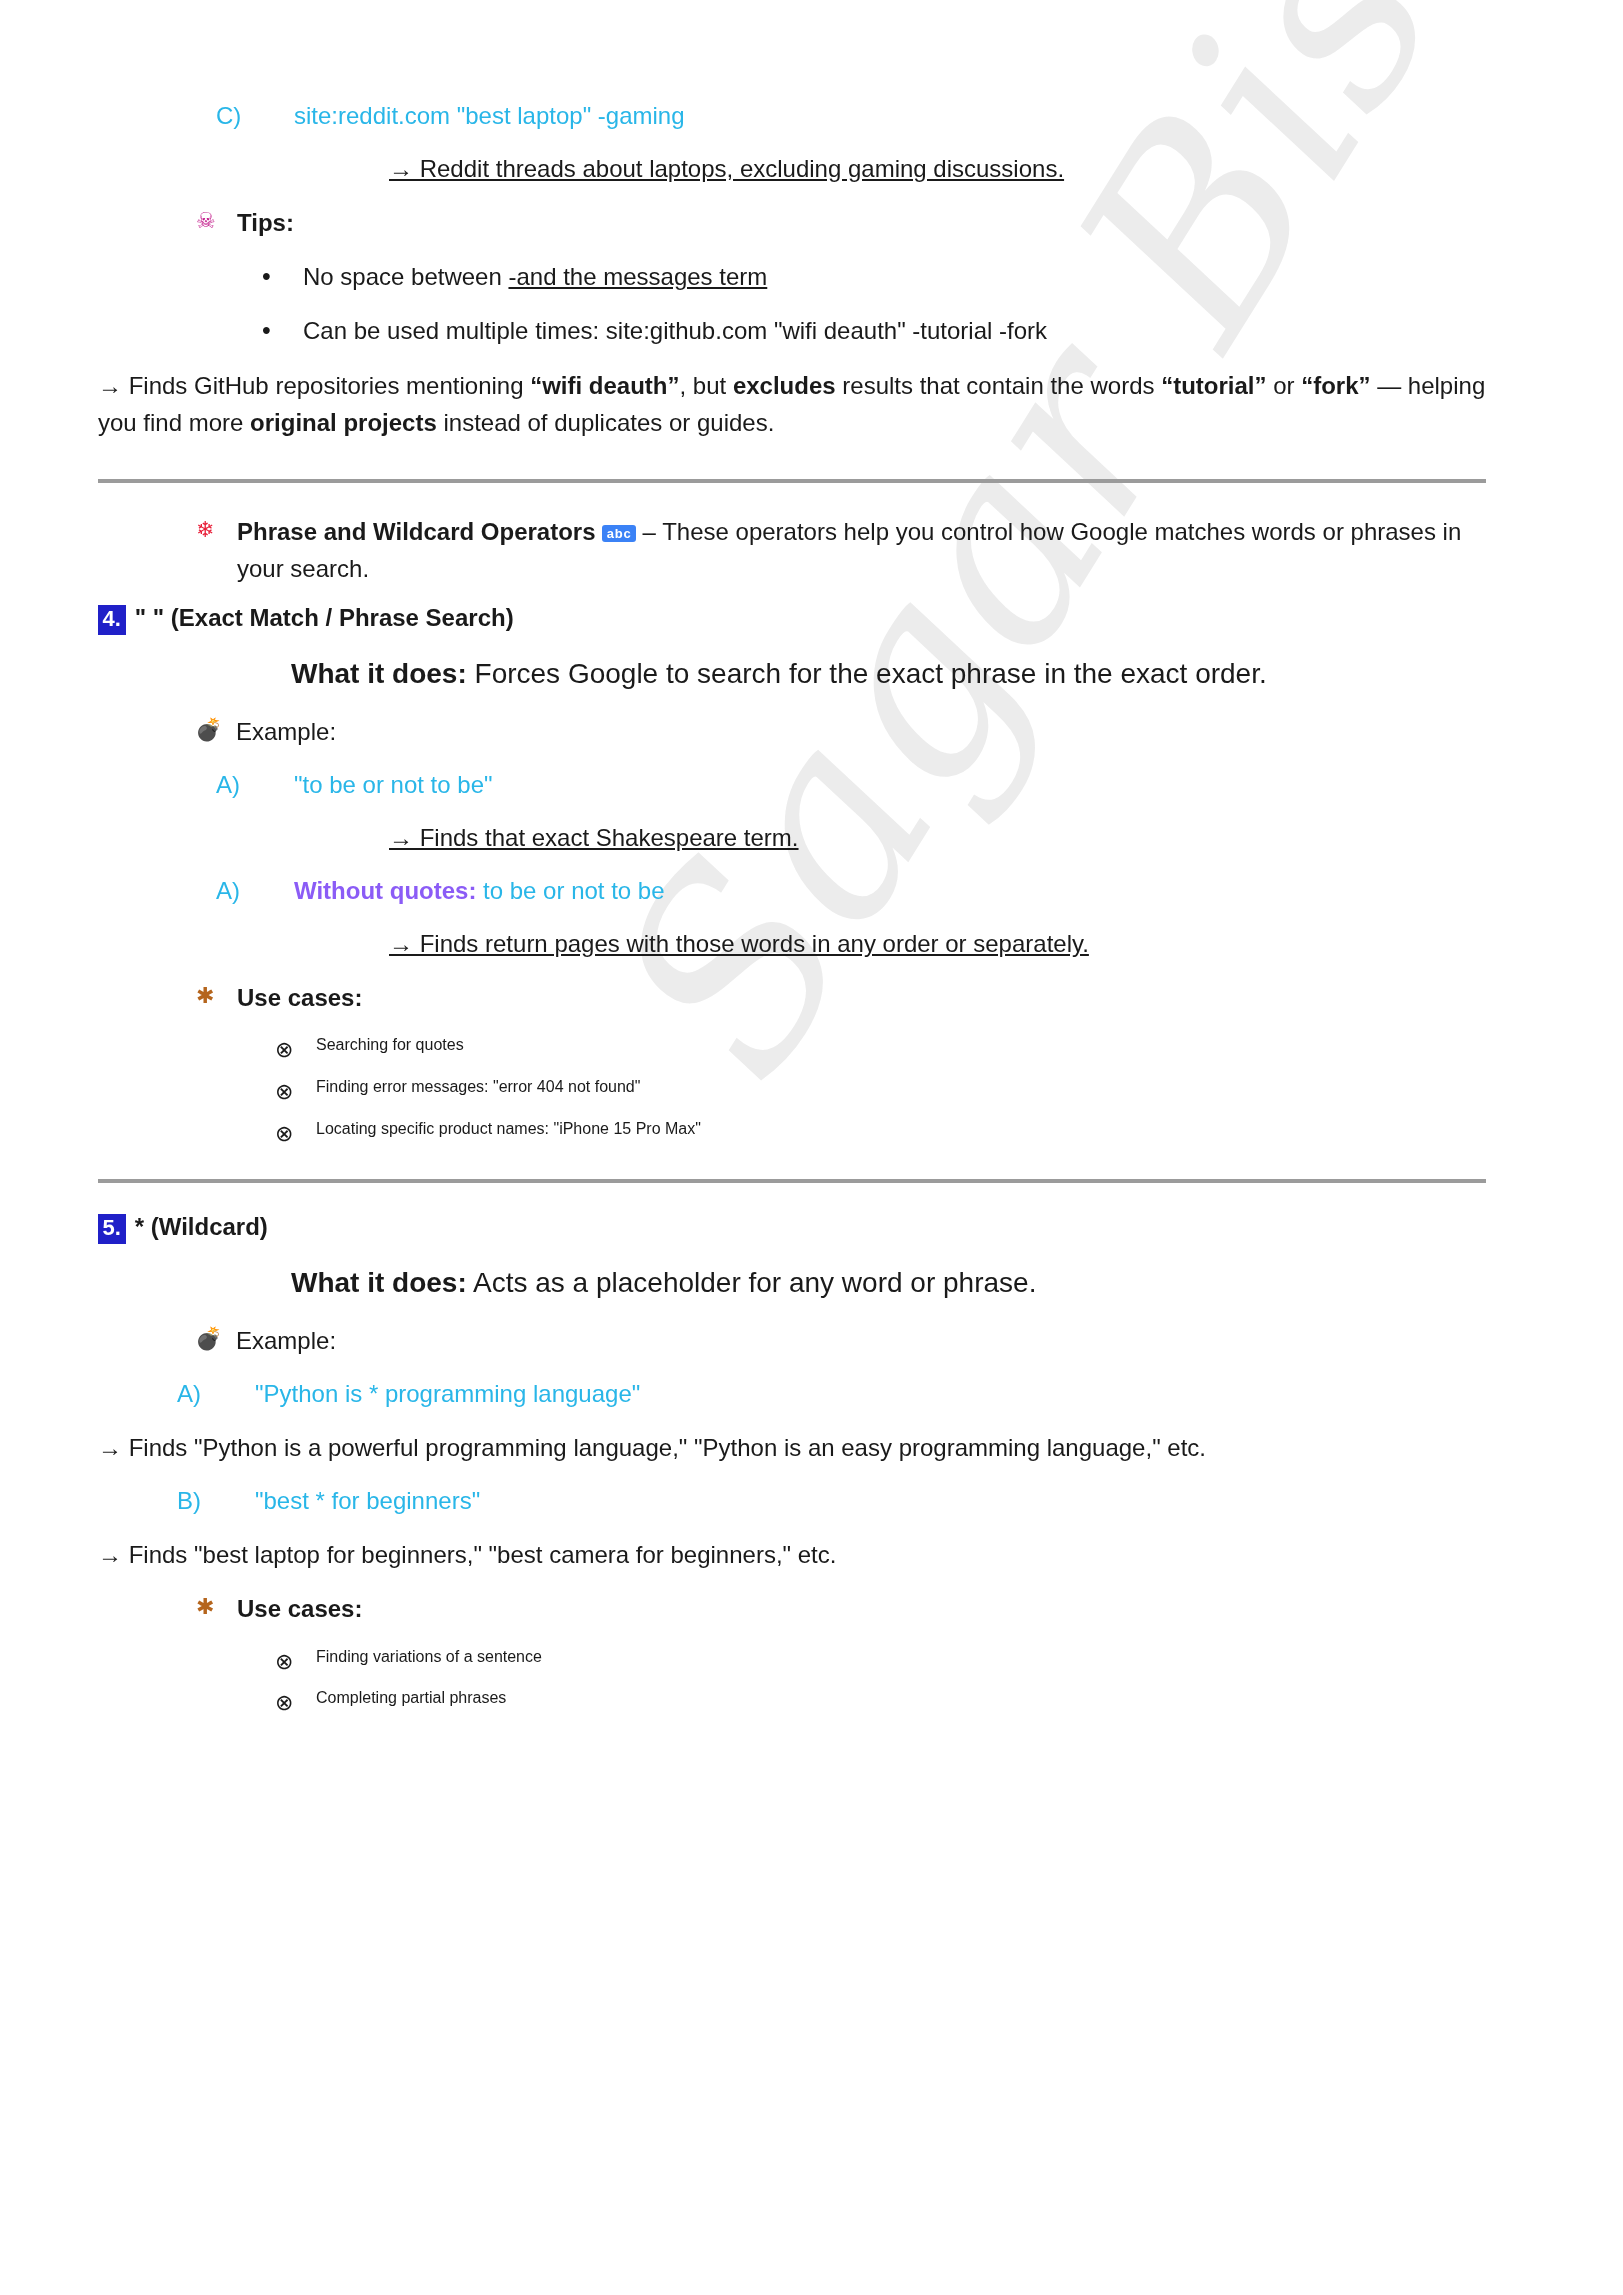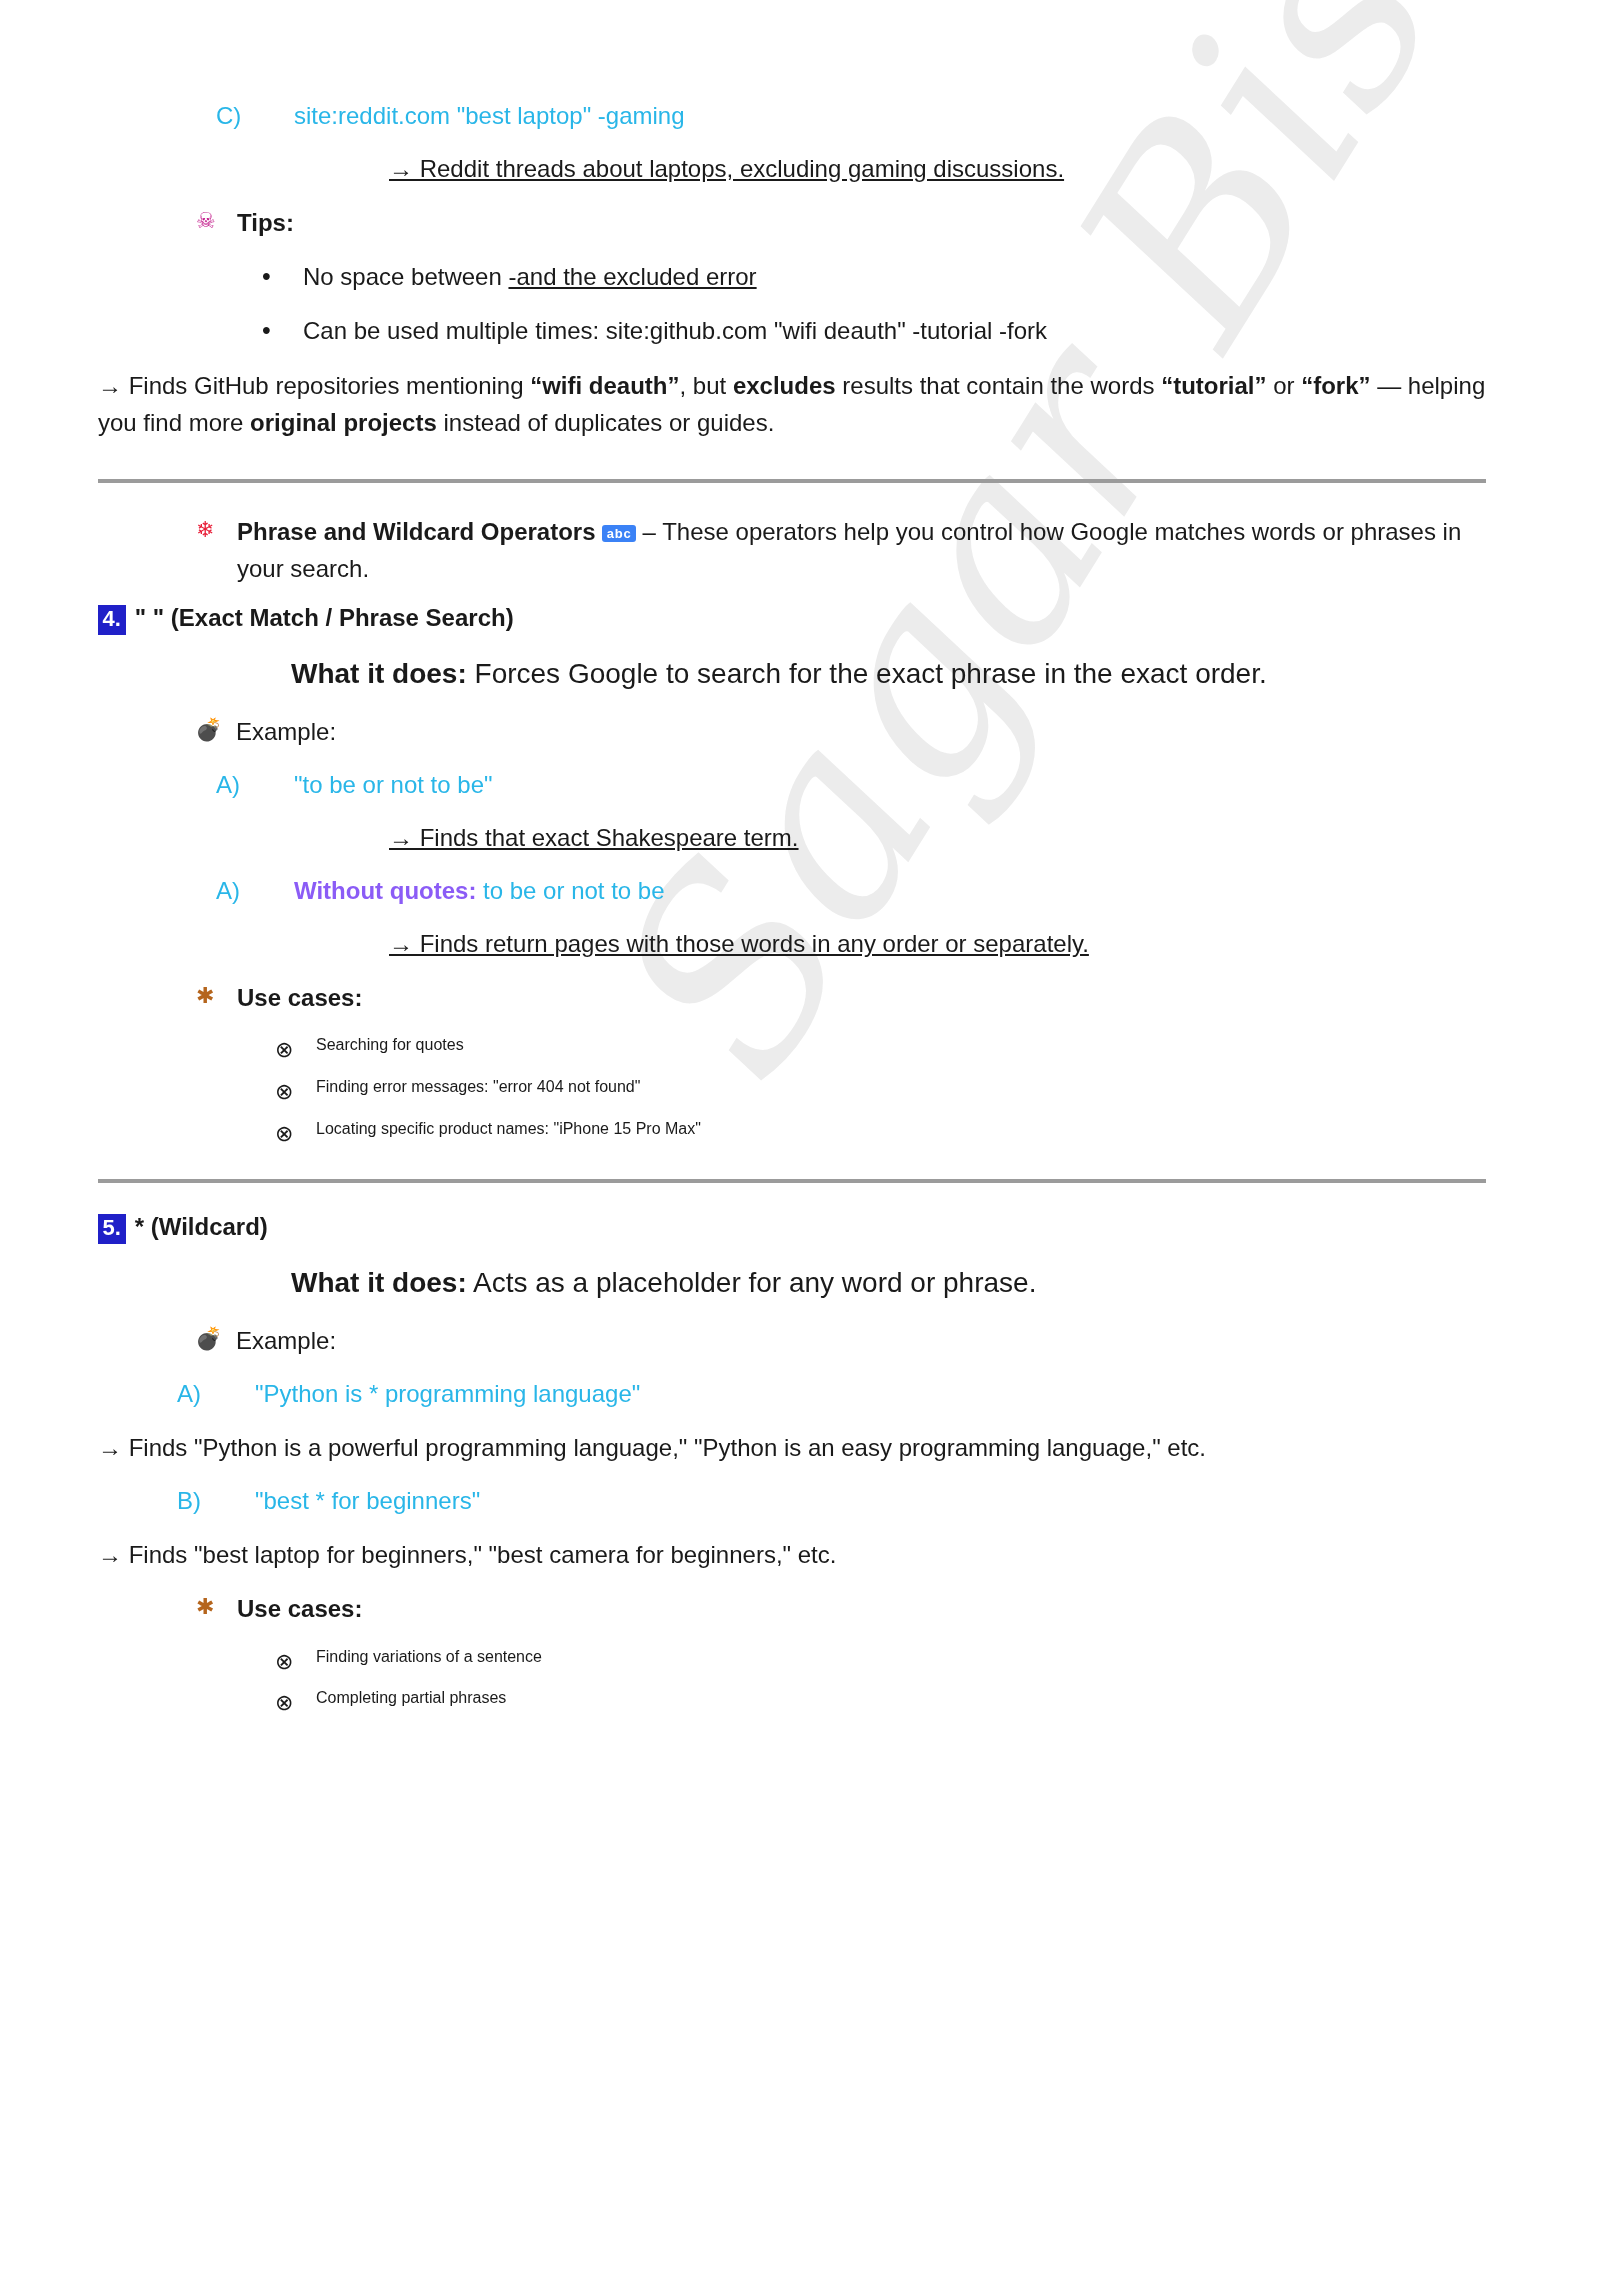--- a/index.html
+++ b/index.html
@@ -219,21 +219,21 @@
     <p class="lettered">
       <span class="marker">C)</span><span>site:reddit.com "best laptop" -gaming</span>
     </p>
     <p class="arrow-line">→ Reddit threads about laptops, excluding gaming discussions.</p>
 
     <div class="icon-row">
       <span class="glyph" style="color:#c21b8a;">☠</span>
       <span class="txt b">Tips:</span>
     </div>
     <ul class="dots">
-      <li><span>No space between </span><span class="strike-u">-and the excluded error</span></li>
+      <li><span>No space between </span><span class="strike-u">-and the messages term</span></li>
       <li><span>Can be used multiple times: site:github.com "wifi deauth" -tutorial -fork</span></li>
     </ul>
 
     <p class="flush-arrow">
       <span>→ Finds GitHub repositories mentioning </span><b>“wifi deauth”</b><span>, but </span><b>excludes</b><span> results that contain the words </span><b>“tutorial”</b><span> or </span><b>“fork”</b><span> — helping you find more </span><b>original projects</b><span> instead of duplicates or guides.</span>
     </p>
 
     <hr class="sep">
 
     <div class="topbullet">

